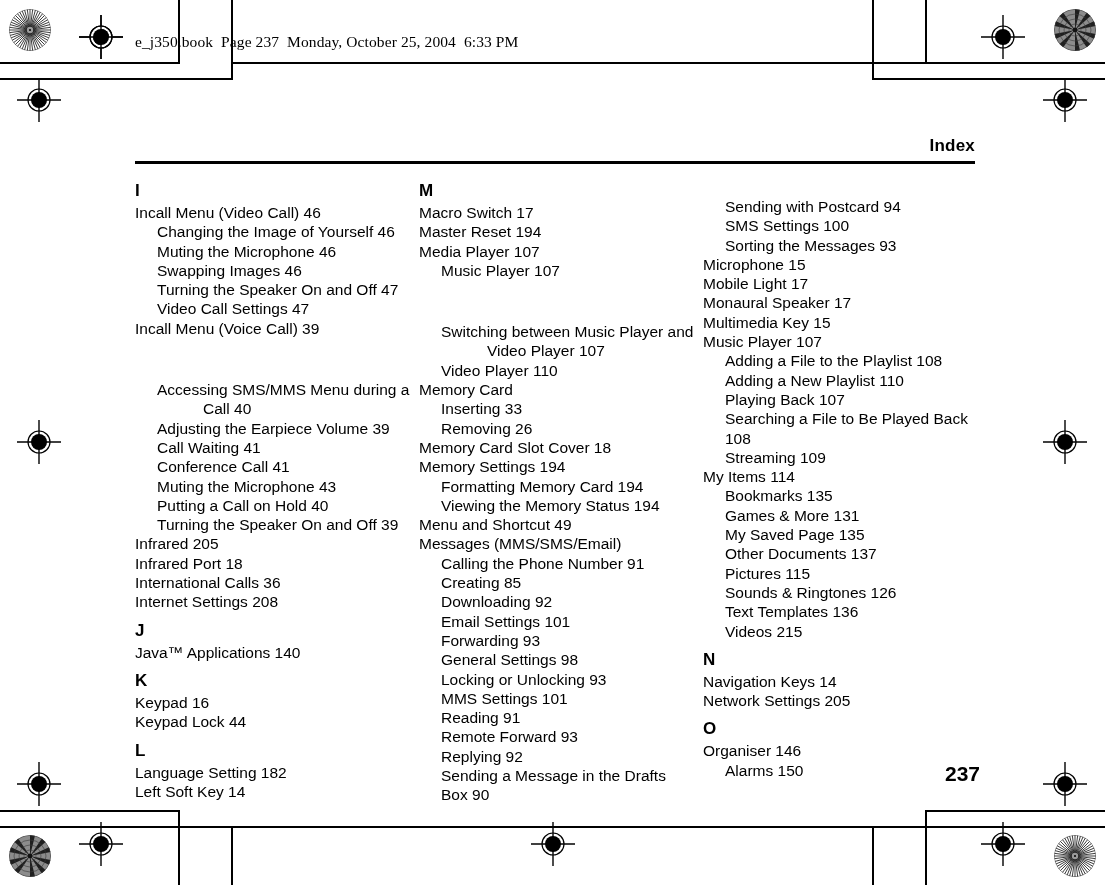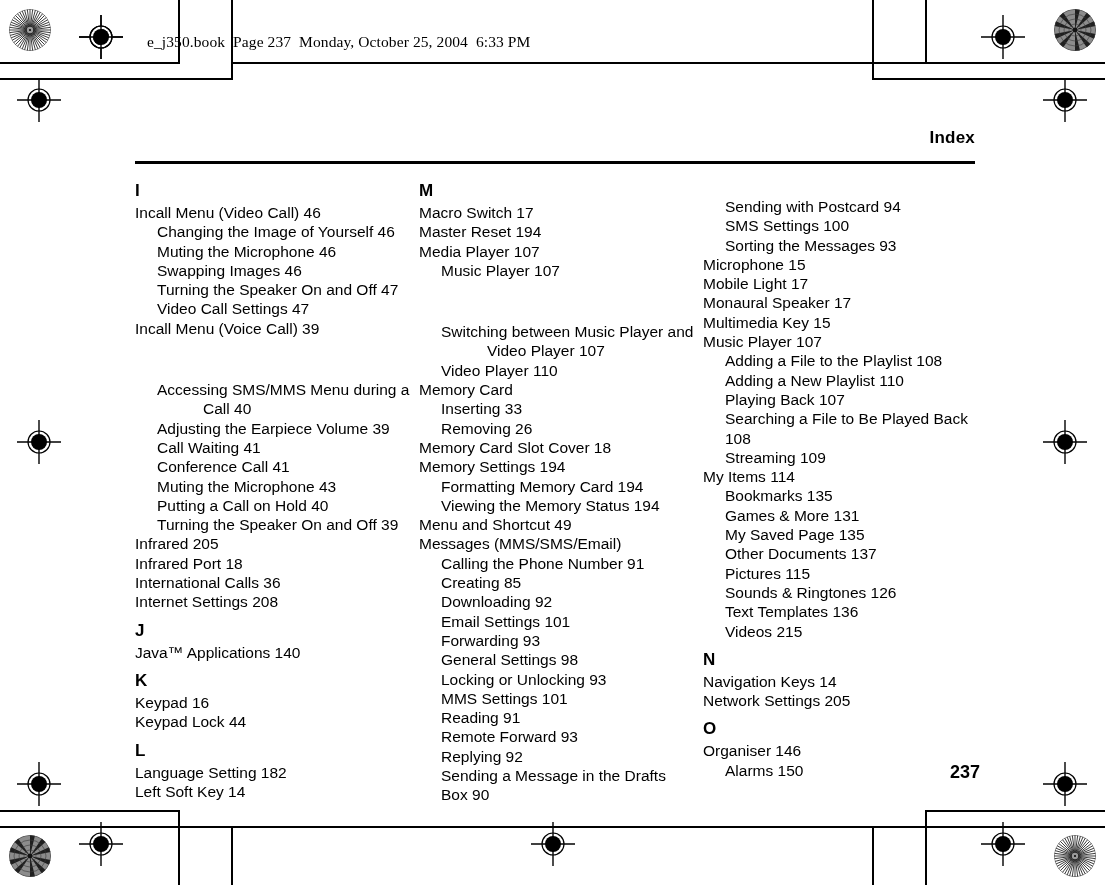--- a/index.html
+++ b/index.html
@@ -37,34 +37,34 @@
     width: 42px;
     height: 42px;
     border-radius: 50%;
     overflow: hidden;
   }
   .star-target svg { display:block; }
 
   
   .book-header {
     position: absolute;
-    left: 147px;
+    left: 135px;
     top: 33px;
     font-family: "Liberation Serif", serif;
     font-size: 15.5px;
     color: #000;
     white-space: pre;
     letter-spacing: 0.1px;
   }
 
   
   .running-head {
     position: absolute;
     left: 135px;
-    top: 128px;
+    top: 136px;
     width: 840px;
     text-align: right;
     font-family: "Liberation Sans Narrow", "Liberation Sans", sans-serif;
     font-stretch: condensed;
     font-weight: bold;
     font-size: 17px;
     letter-spacing: 0.2px;
   }
   .head-rule {
     position: absolute;
@@ -123,21 +123,21 @@
   
   .folio {
     position: absolute;
     left: 900px;
     top: 762px;
     width: 80px;
     text-align: right;
     font-family: "Liberation Sans Narrow", "Liberation Sans", sans-serif;
     font-stretch: condensed;
     font-weight: bold;
-    font-size: 18px;
+    font-size: 21px;
   }
 </style>
 </head>
 <body>
 
 <div id="page">
 
   <div class="crop-line" style="left:0px;  top:62px;  width:180px; height:2px;"></div>
   <div class="crop-line" style="left:178px;top:0px;   width:2px;   height:64px;"></div>
   <div class="crop-line" style="left:0px;  top:78px;  width:233px; height:2px;"></div>

